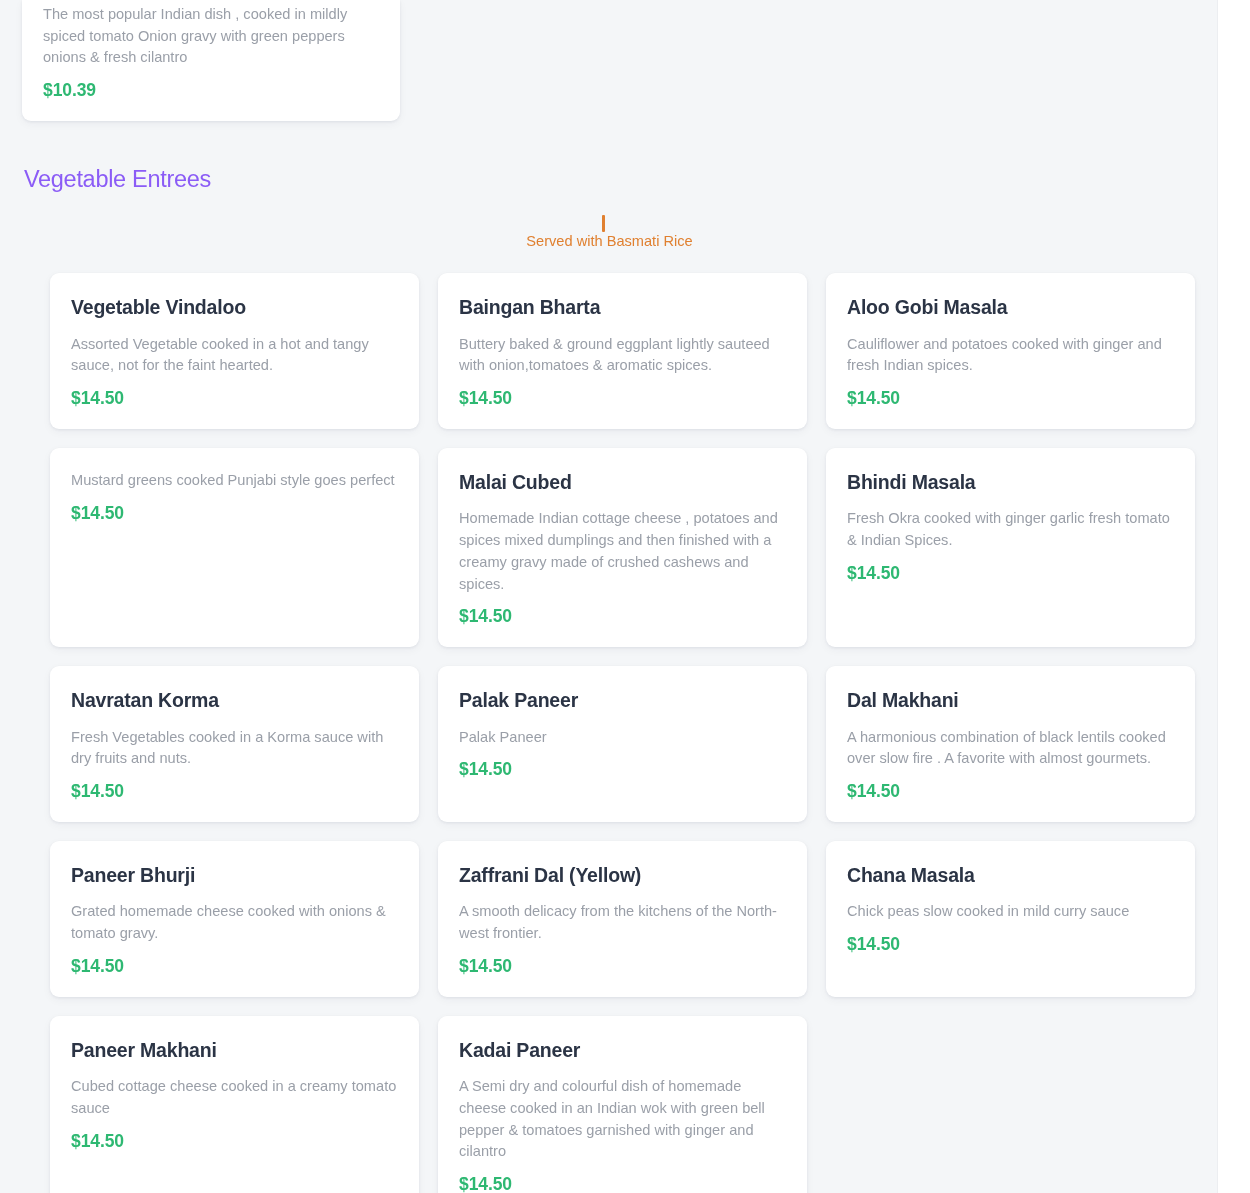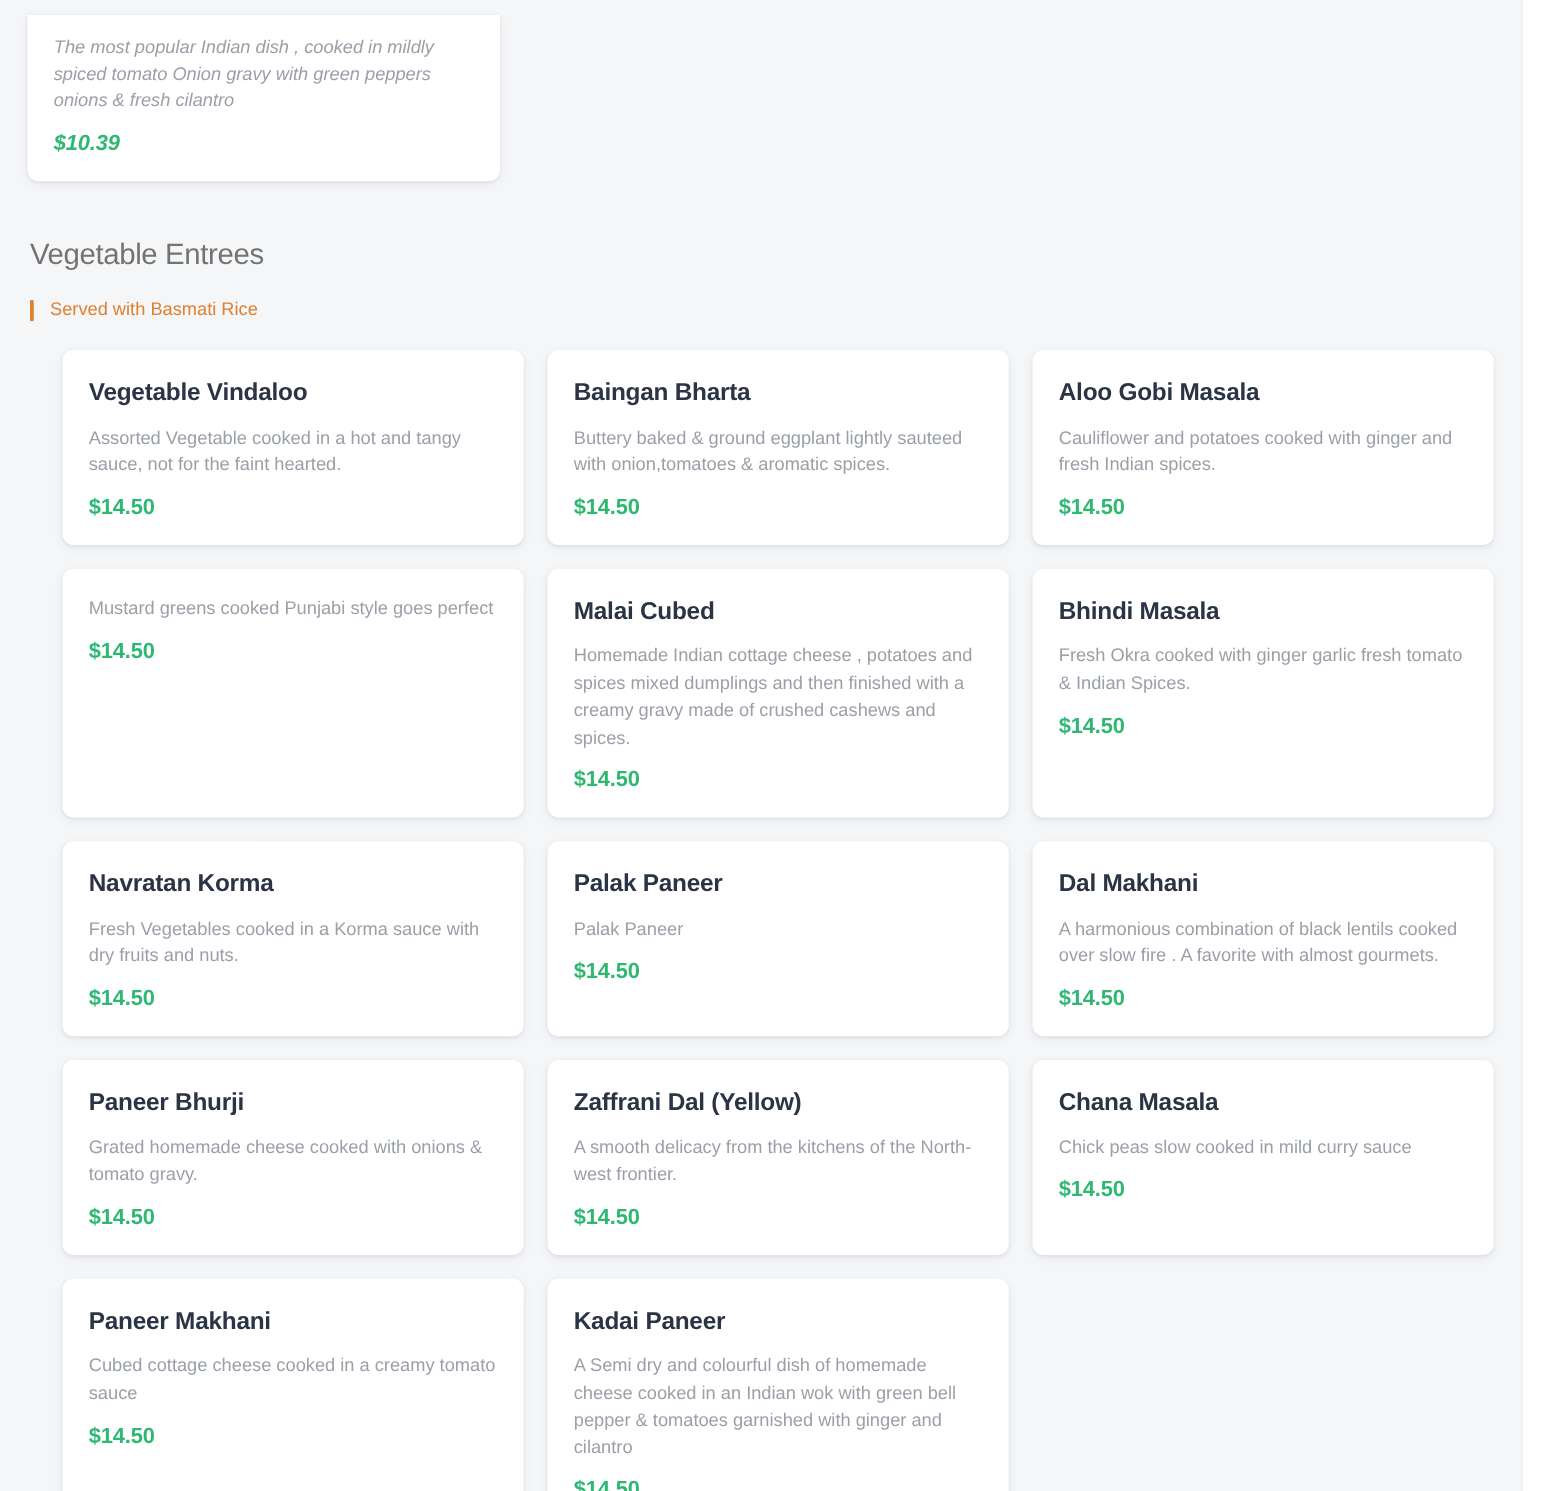--- a/index.html
+++ b/index.html
@@ -34,24 +34,23 @@
   }
   .card {
     background: #ffffff;
     border-radius: 9px;
     box-shadow: 0 1px 3px rgba(20, 30, 60, 0.07), 0 3px 10px rgba(20, 30, 60, 0.045);
     padding: 22px 21px 20px 21px;
     box-sizing: border-box;
   }
   .card.partial {
     border-radius: 0 0 9px 9px;
-    padding-top: 16px;
-    margin-top: 12px;
+    padding-top: 4px;
+    margin-top: 0;
     box-shadow: 0 1px 3px rgba(20, 30, 60, 0.07), 0 3px 10px rgba(20, 30, 60, 0.045);
-    font-style: italic;
   }
   .card.empty {
     background: transparent;
     box-shadow: none;
   }
 
   .item-title {
     font-size: 19.5px;
     font-weight: 700;
     color: #2b3445;
@@ -73,29 +72,30 @@
     margin: 0;
   }
 
   
   .section {
     padding-top: 44px;
   }
   .section-title {
     font-size: 23.5px;
     font-weight: 400;
-    color: #737373;
+    color: #8b5cf6;
     letter-spacing: -0.3px;
     margin: 0 0 22px 2px;
     line-height: 1.2;
   }
   .section-note {
     display: flex;
     align-items: center;
     margin: 0 0 22px 2px;
+    flex-direction: column;
   }
   .note-bar {
     width: 3px;
     height: 17px;
     background: #e08030;
     border-radius: 1px;
     margin-right: 13px;
     flex: 0 0 auto;
   }
   .note-text {

